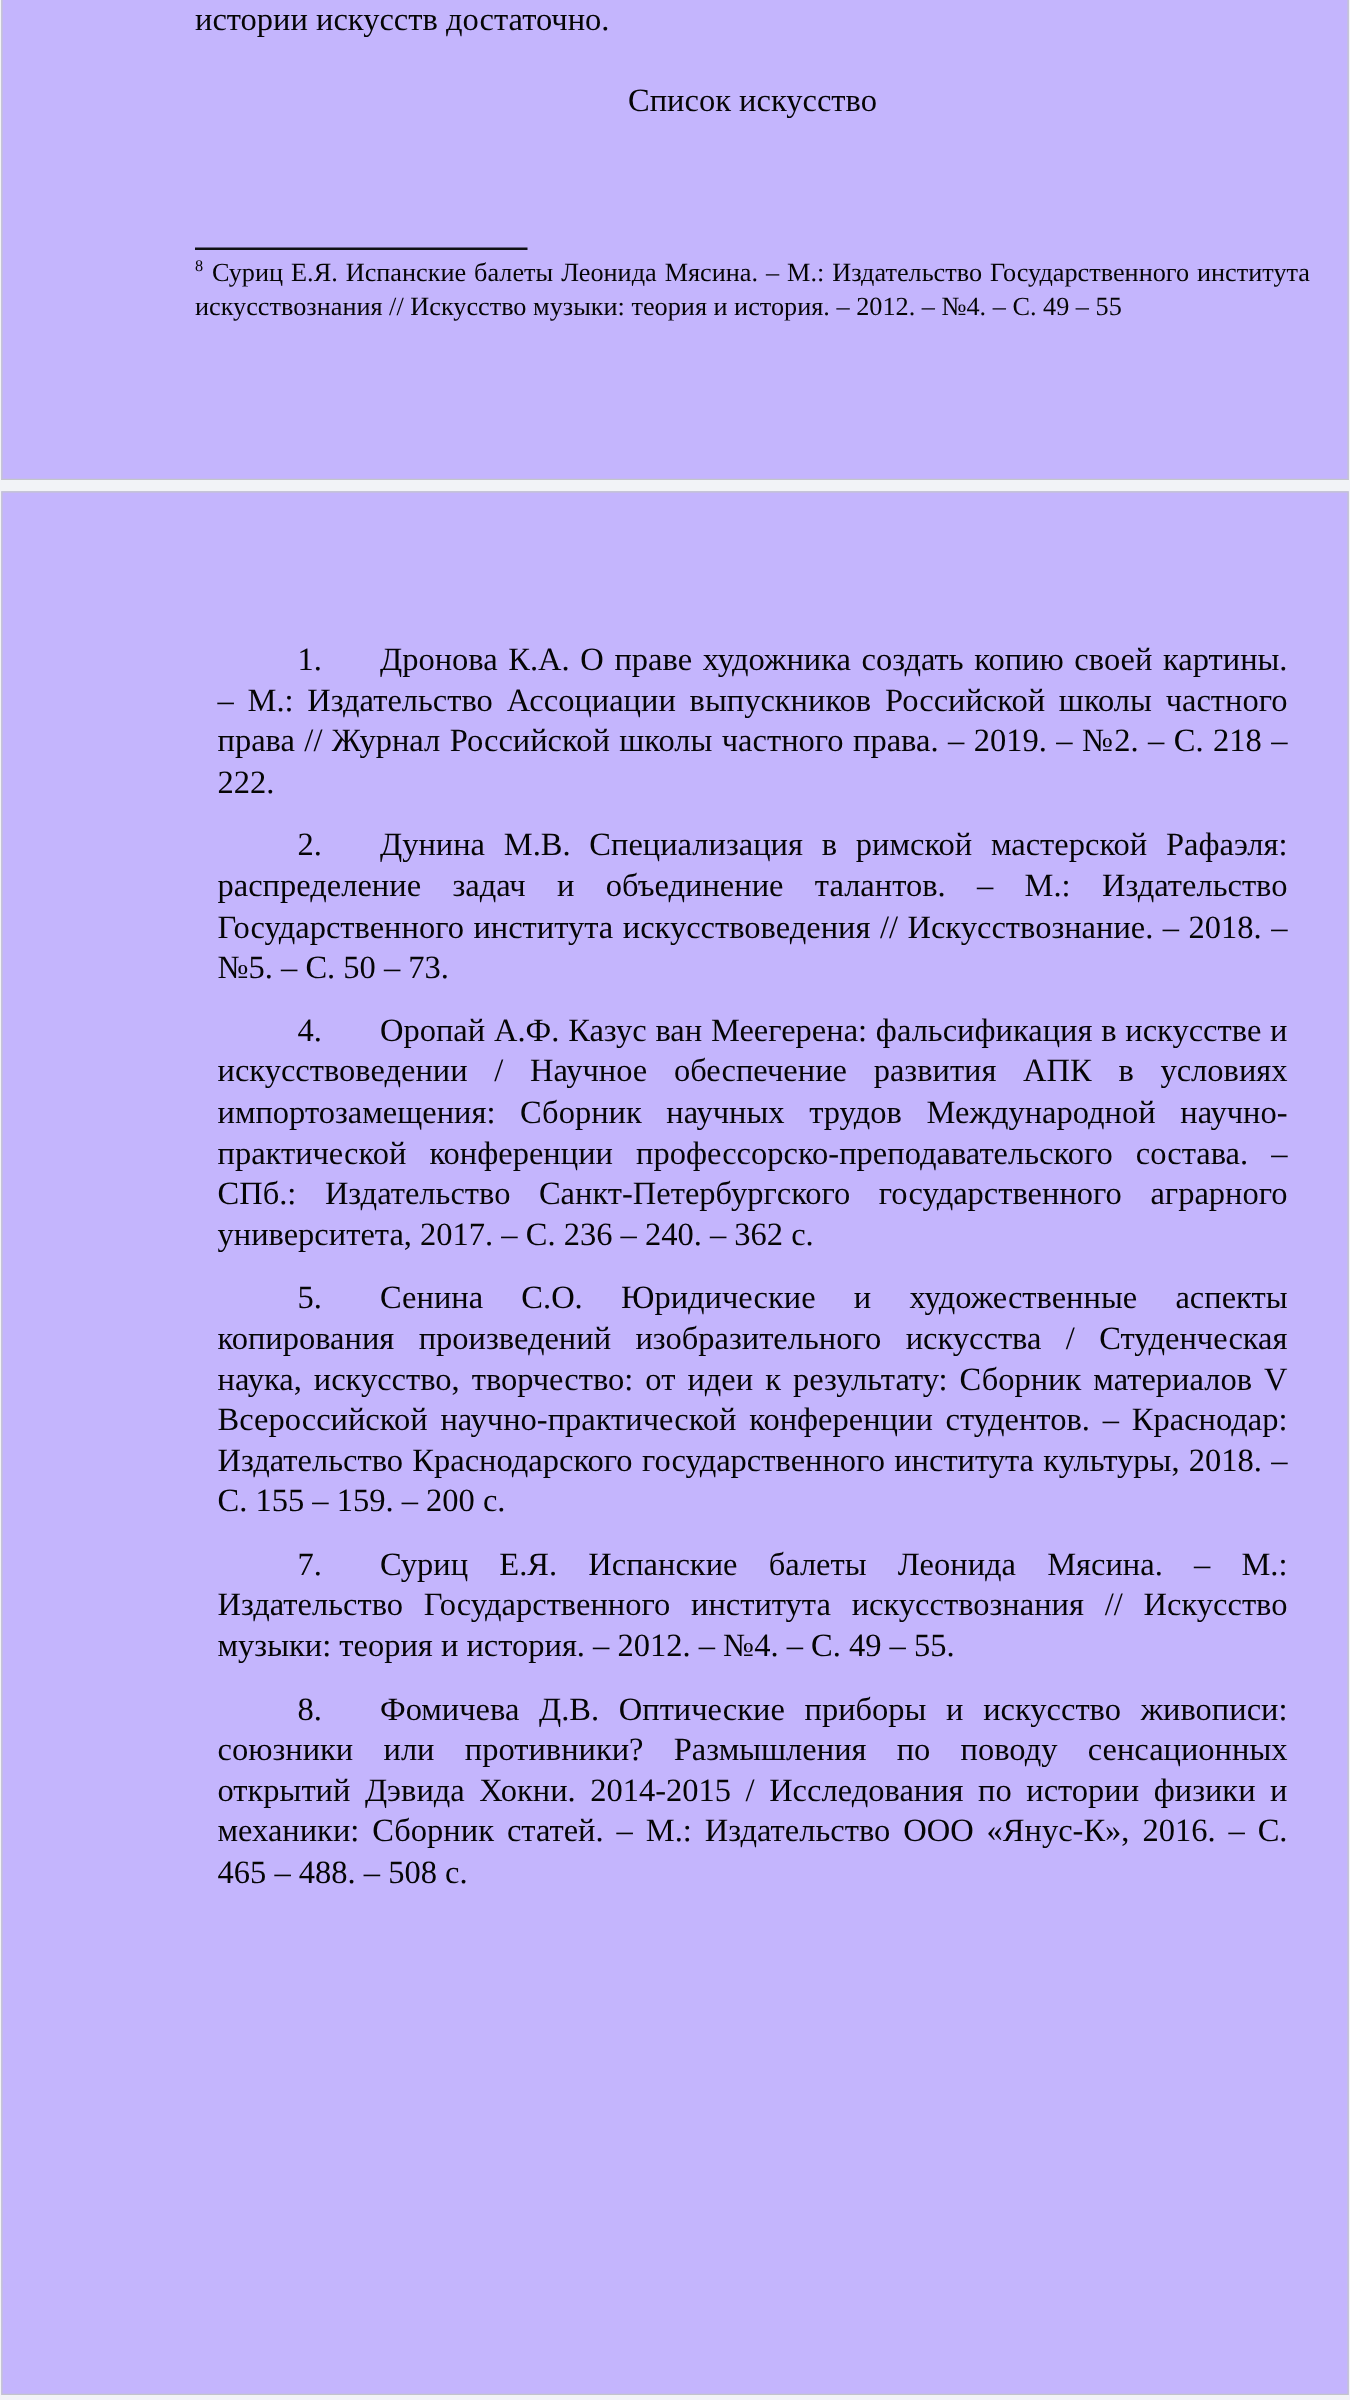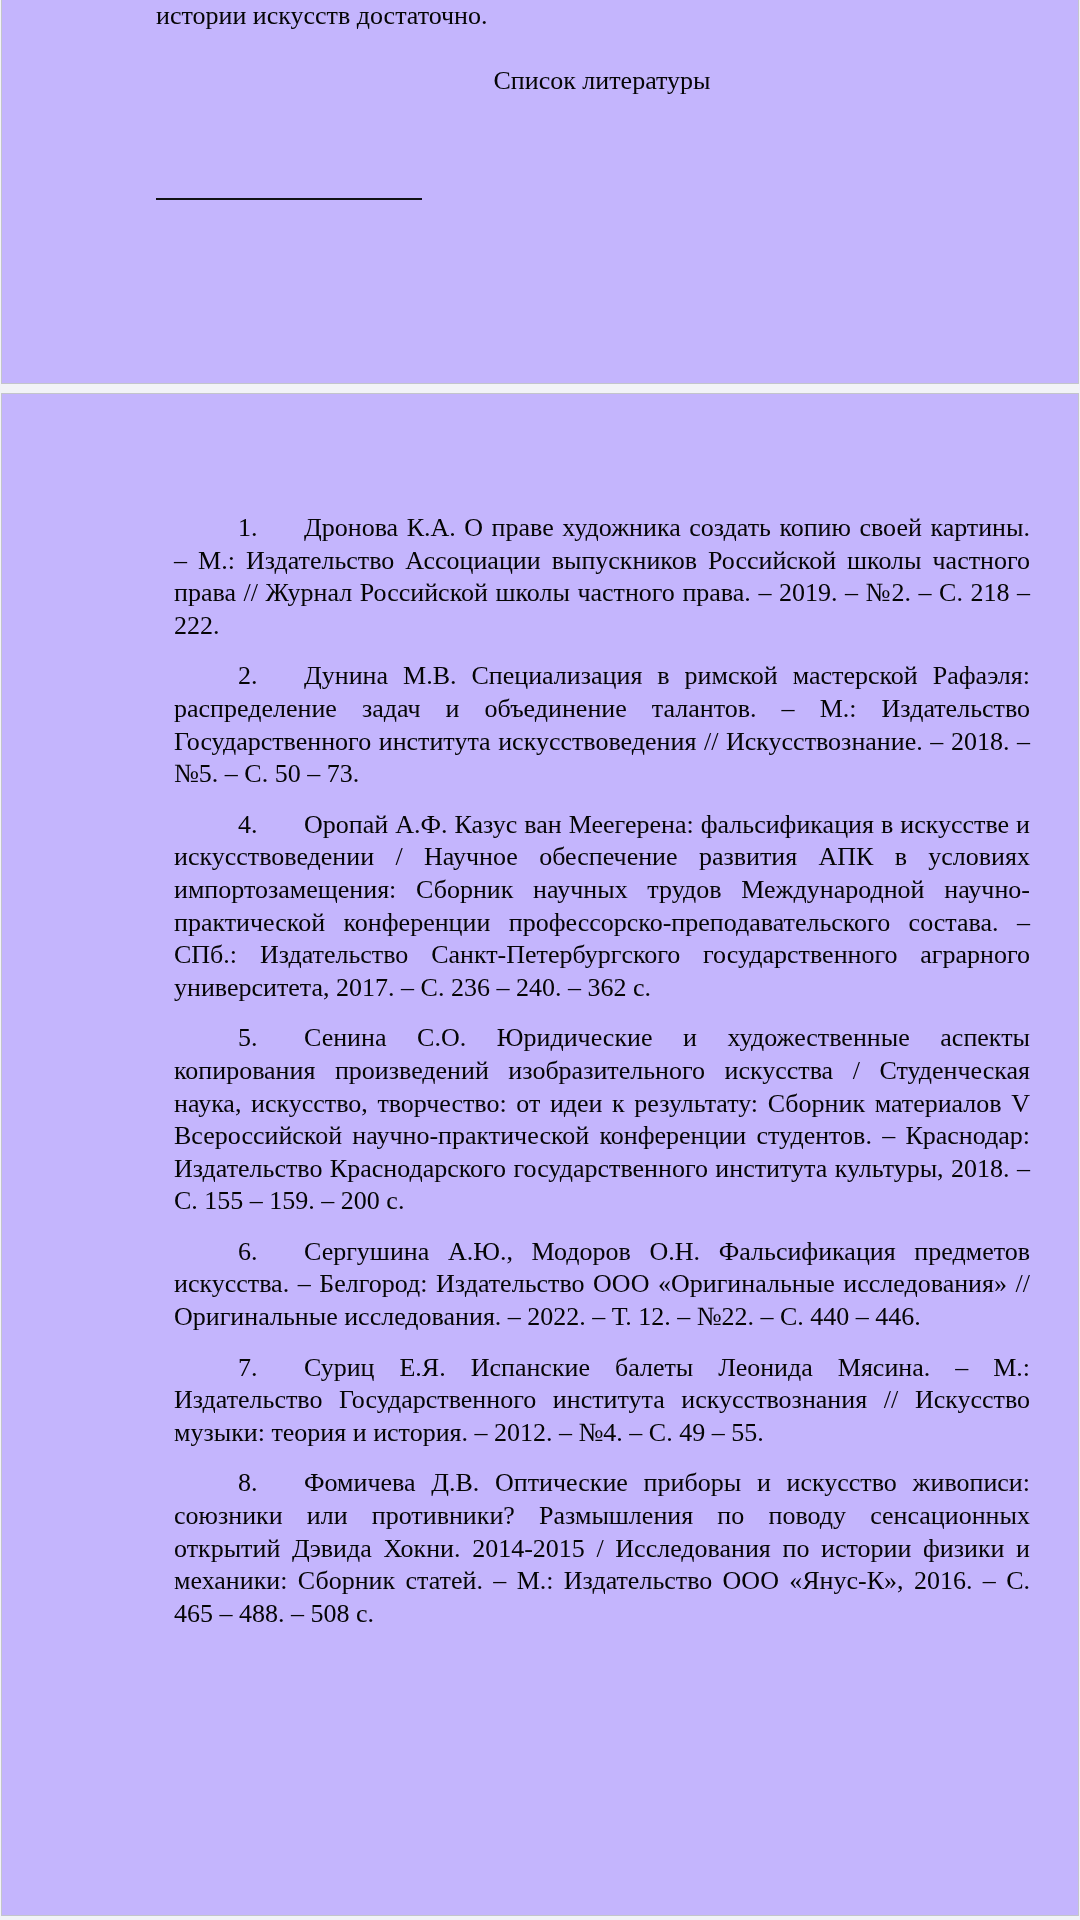--- a/index.html
+++ b/index.html
@@ -91,32 +91,32 @@
   }
 </style>
 </head>
 <body>
 
 <div class="doc-canvas">
 
   <section class="page page--first">
     <div class="textcol">
       <p class="body-line">истории искусств достаточно.</p>
-      <h2 class="section-heading">Список литературы</h2>
+      <h2 class="section-heading">Список искусство</h2>
       <div class="footnote-sep"></div>
+      <p class="footnote-text"><sup>8</sup><span>Суриц Е.Я. Испанские балеты Леонида Мясина. – М.: Издательство Государственного института искусствознания // Искусство музыки: теория и история. – 2012. – №4. – С. 49 – 55</span></p>
     </div>
   </section>
 
   <div class="page-gap"></div>
 
   <section class="page page--second">
     <div class="textcol refs" id="refs-container">
         <p class="ref"><span class="num">1.</span><span>Дронова К.А. О праве художника создать копию своей картины. – М.: Издательство Ассоциации выпускников Российской школы частного права // Журнал Российской школы частного права. – 2019. – №2. – С. 218 – 222.</span></p>
         <p class="ref"><span class="num">2.</span><span>Дунина М.В. Специализация в римской мастерской Рафаэля: распределение задач и объединение талантов. – М.: Издательство Государственного института искусствоведения // Искусствознание. – 2018. – №5. – С. 50 – 73.</span></p>
         <p class="ref"><span class="num">4.</span><span>Оропай А.Ф. Казус ван Меегерена: фальсификация в искусстве и искусствоведении / Научное обеспечение развития АПК в условиях импортозамещения: Сборник научных трудов Международной научно-практической конференции профессорско-преподавательского состава. – СПб.: Издательство Санкт-Петербургского государственного аграрного университета, 2017. – С. 236 – 240. – 362 с.</span></p>
         <p class="ref"><span class="num">5.</span><span>Сенина С.О. Юридические и художественные аспекты копирования произведений изобразительного искусства / Студенческая наука, искусство, творчество: от идеи к результату: Сборник материалов V Всероссийской научно-практической конференции студентов. – Краснодар: Издательство Краснодарского государственного института культуры, 2018. – С. 155 – 159. – 200 с.</span></p>
-        <p class="ref"><span class="num">6.</span><span>Сергушина А.Ю., Модоров О.Н. Фальсификация предметов искусства. – Белгород: Издательство ООО «Оригинальные исследования» // Оригинальные исследования. – 2022. – Т. 12. – №22. – С. 440 – 446.</span></p>
         <p class="ref"><span class="num">7.</span><span>Суриц Е.Я. Испанские балеты Леонида Мясина. – М.: Издательство Государственного института искусствознания // Искусство музыки: теория и история. – 2012. – №4. – С. 49 – 55.</span></p>
         <p class="ref"><span class="num">8.</span><span>Фомичева Д.В. Оптические приборы и искусство живописи: союзники или противники? Размышления по поводу сенсационных открытий Дэвида Хокни. 2014-2015 / Исследования по истории физики и механики: Сборник статей. – М.: Издательство ООО «Янус-К», 2016. – С. 465 – 488. – 508 с.</span></p>
       </div>
   </section>
 
 </div>
 
 </body></html>

